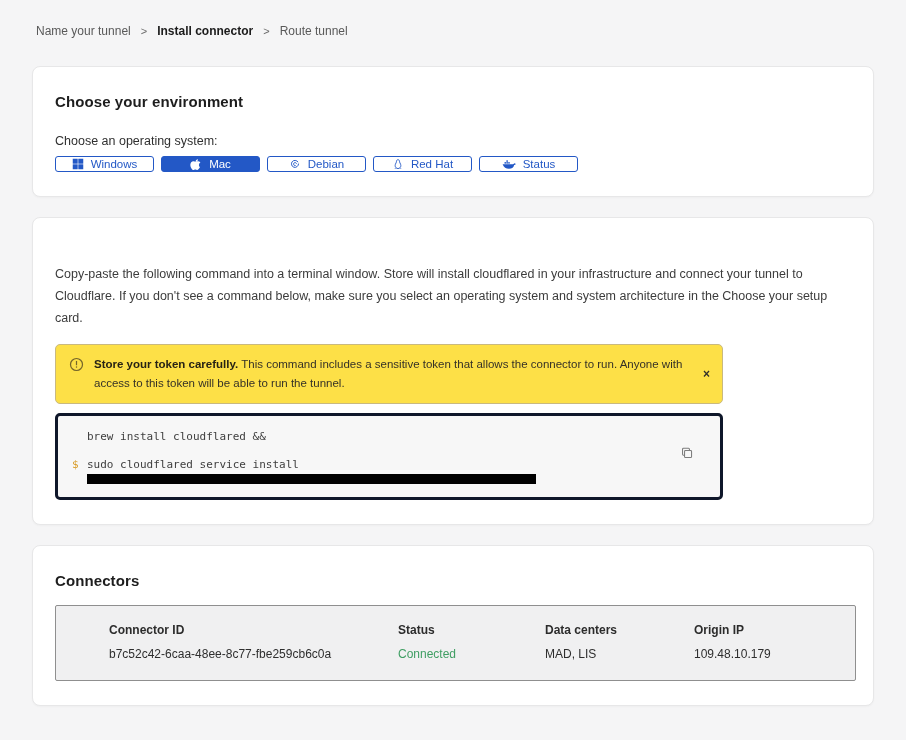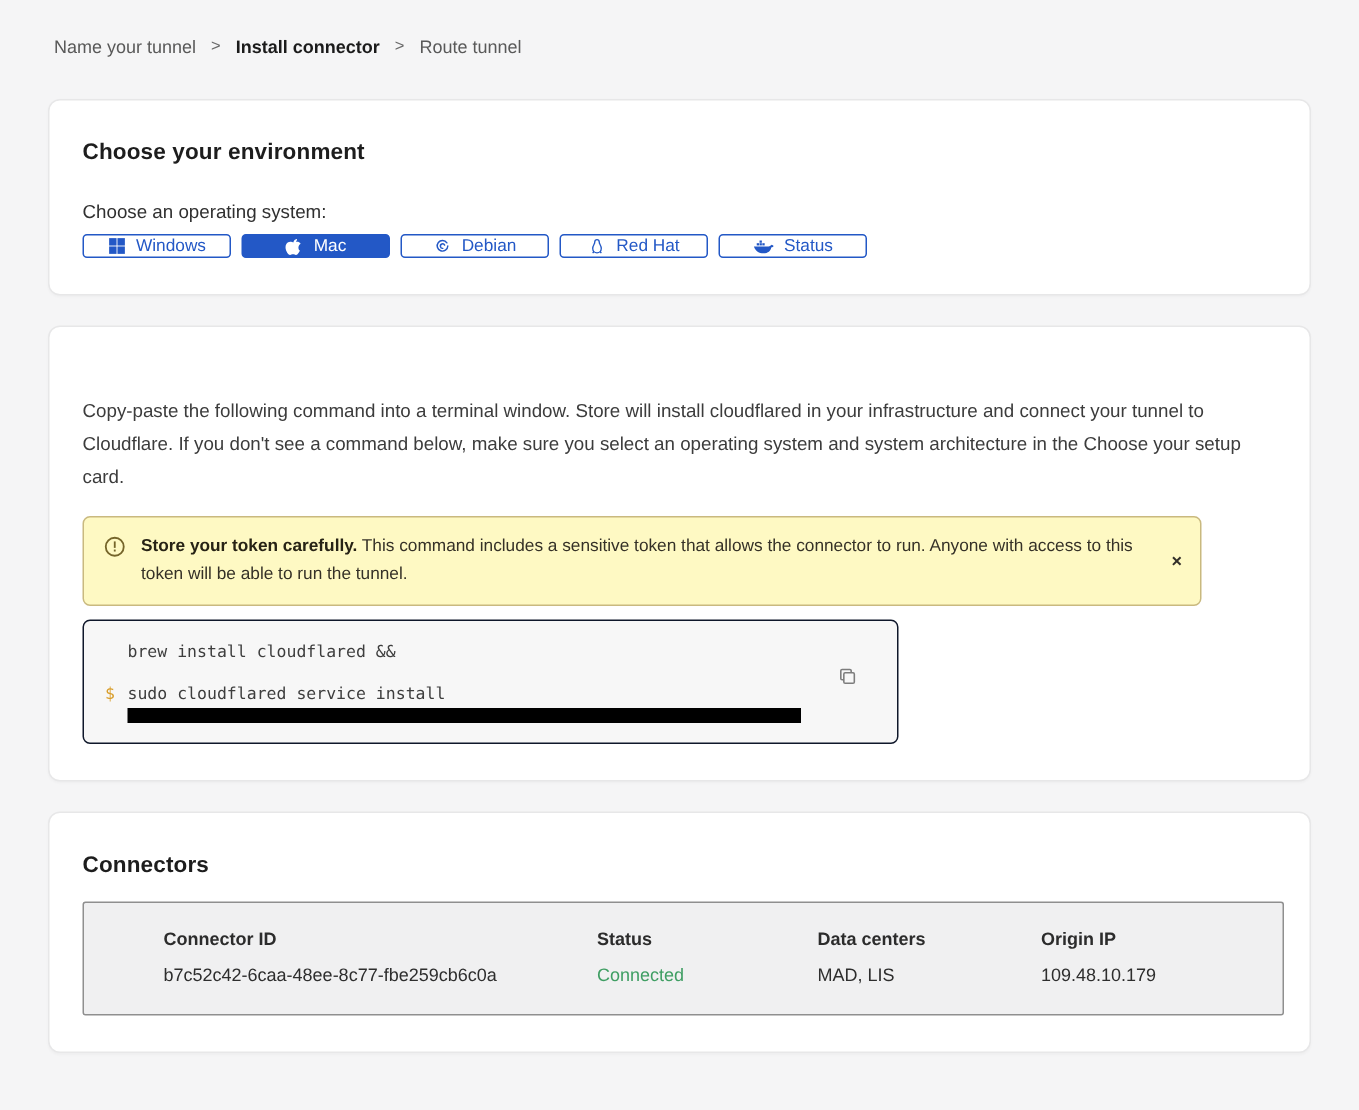--- a/index.html
+++ b/index.html
@@ -48,43 +48,43 @@
   .os-btn.selected { background: #2358c6; color: #ffffff; }
   .os-btn svg { display: block; }
 
   
   .card-desc {
     margin-top: 20px; font-size: 12.5px; line-height: 1.75; color: #3c3c3c;
     max-width: 802px;
   }
   .warning {
     position: relative;
-    width: 746px;
+    width: 668px;
     margin-top: 14px;
-    background: #fef9c3;
+    background: #fde047;
     border: 1px solid #c9b97f;
     border-radius: 5px;
     padding: 10px 34px 10px 13px;
     display: flex; gap: 10px;
     font-size: 11.5px; line-height: 1.65; color: #353127;
   }
   .warning .w-icon { color: #75652a; flex: 0 0 auto; margin-top: 2px; }
   .warning b { font-weight: 700; color: #272315; }
   .warning-close {
     position: absolute; right: 12px; top: 50%; transform: translateY(-50%);
     font-size: 12px; font-weight: 700; color: #33302a;
     background: none; border: none; cursor: pointer; line-height: 1;
     font-family: inherit;
   }
   .codeblock {
     position: relative;
-    width: 544px;
+    width: 668px;
     margin-top: 9px;
     background: #f7f7f7;
-    border: 1px solid #0f172a;
+    border: 3px solid #0f172a;
     border-radius: 5px;
     padding: 14px 16px 13px 14px;
     font-family: "DejaVu Sans Mono", "Liberation Mono", monospace;
     font-size: 11px; color: #3e3e3e;
   }
   .cline { display: flex; line-height: 1.35; }
   .cline .gut { width: 15px; flex: 0 0 auto; color: #d99e2b; }
   .cline.gap { height: 14px; }
   .redact { display: inline-block; background: #000; height: 10px; vertical-align: middle; }
   .redact.r1 { width: 553px; margin-left: 1px; }

